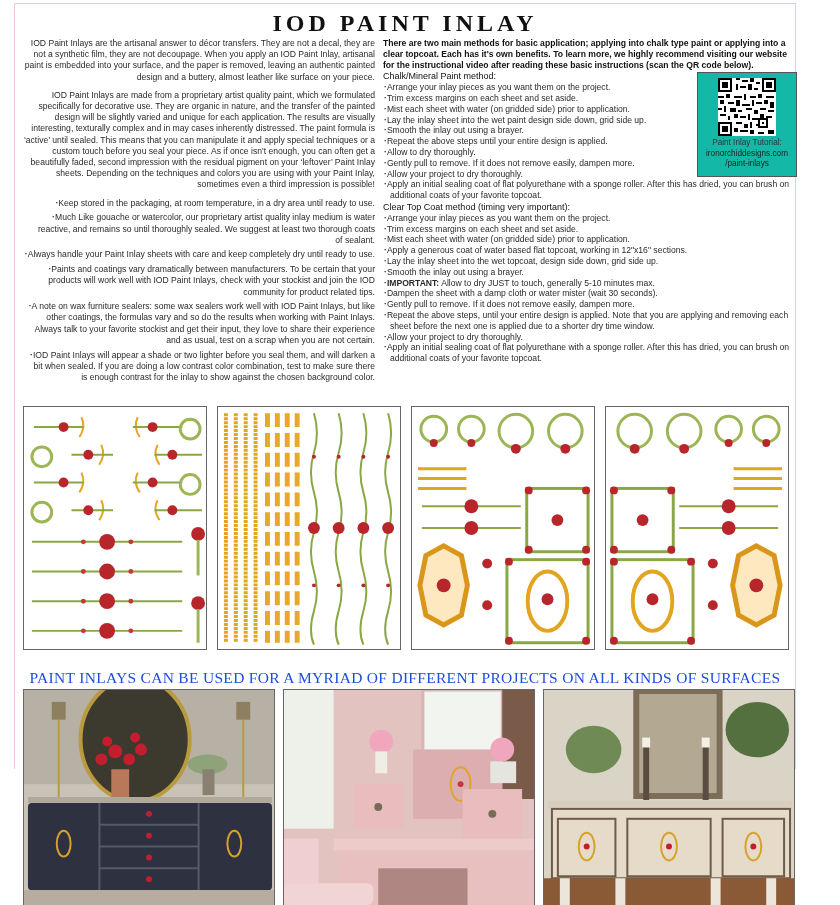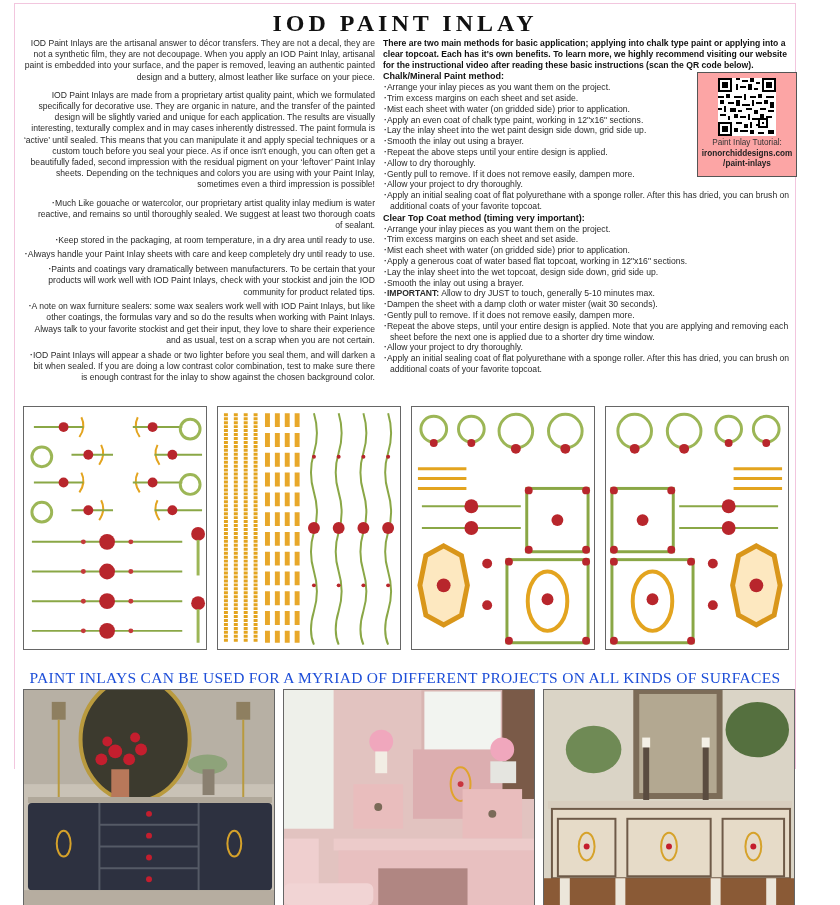--- a/index.html
+++ b/index.html
@@ -15,33 +15,33 @@
     letter-spacing: 4px; color: #111;
   }
   .col-left { position: absolute; left: 8px; top: 34px; width: 352px; font-size: 8.6px; line-height: 11.2px; color: #2a2a2a; text-align: right; }
   .col-left p { margin-bottom: 7px; }
   .notes-h { font-weight: bold; font-size: 9px; margin-bottom: 2px; }
   .notes li { list-style: none; padding-left: 7px; text-indent: -6px; margin-bottom: 3.5px; }
   .notes li::before { content: "\00B7 "; font-weight: bold; }
 
   .col-right { position: absolute; left: 368px; top: 34px; width: 410px; font-size: 8.6px; line-height: 10.8px; color: #2a2a2a; }
   .intro { font-weight: bold; color: #111; }
-  .method-h { font-weight: bold; font-size: 9px; color: #111; margin-top: 1px; }
+  .method-h { font-weight: normal; font-size: 9px; color: #111; margin-top: 1px; }
   .steps li { list-style: none; padding-left: 7px; text-indent: -6px; }
   .steps li::before { content: "\00B7 "; font-weight: bold; }
   .steps.chalk { width: 300px; }
   .imp { font-weight: bold; }
 
   .qr-box {
     position: absolute; left: 696px; top: 71px; width: 100px; height: 105px;
-    border: 1px solid #555; background: #fca5a5; text-align: center;
+    border: 1px solid #555; background: #14b8a6; text-align: center;
     font-size: 8.2px; line-height: 10.5px; color: #333;
   }
   .qr { width: 58px; height: 58px; margin: 5px auto 2px; display: block; }
-  .qr-url { font-weight: bold; color: #222; }
+  .qr-url { font-weight: normal; color: #222; }
 
   .sheets { position: absolute; left: 10px; top: 405px; width: 770px; height: 245px; }
   .sheet { position: absolute; top: 0; width: 184px; height: 244px; border: 1.5px solid #666; background: #fff; overflow: hidden; }
   .sheet svg { width: 100%; height: 100%; display: block; }
 
   .banner {
     position: absolute; left: 0; right: 0; top: 665px; text-align: center;
     font-family: "Liberation Serif", serif; font-size: 15.5px; letter-spacing: 0.3px; color: #1d4ed8;
   }
   .photos { position: absolute; left: 8px; top: 685px; width: 772px; height: 217px; }
@@ -52,38 +52,37 @@
 <body>
 
 <div class="page">
 
   <h1 class="title">IOD PAINT INLAY</h1>
 
   <div class="col-left">
     <p>IOD Paint Inlays are the artisanal answer to décor transfers. They are not a decal, they are not a synthetic film, they are not decoupage. When you apply an IOD Paint Inlay, artisanal paint is embedded into your surface, and the paper is removed, leaving an authentic painted design and a buttery, almost leather like surface on your piece.</p>
     <p>IOD Paint Inlays are made from a proprietary artist quality paint, which we formulated specifically for decorative use. They are organic in nature, and the transfer of the painted design will be slightly varied and unique for each application. The results are visually interesting, texturally complex and in may cases inherently distressed. The paint formula is ‘active’ until sealed. This means that you can manipulate it and apply special techniques or a custom touch before you seal your piece. As if once isn't enough, you can often get a beautifully faded, second impression with the residual pigment on your ‘leftover’ Paint Inlay sheets. Depending on the techniques and colors you are using with your Paint Inlay, sometimes even a third impression is possible!</p>
     <ul class="notes">
+      <li>Keep stored in the packaging, at room temperature, in a dry area until ready to use.</li>
       <li>Much Like gouache or watercolor, our proprietary artist quality inlay medium is water reactive, and remains so until thoroughly sealed. We suggest at least two thorough coats of sealant.</li>
-      <li>Keep stored in the packaging, at room temperature, in a dry area until ready to use.</li>
       <li>Always handle your Paint Inlay sheets with care and keep completely dry until ready to use.</li>
       <li>Paints and coatings vary dramatically between manufacturers. To be certain that your products will work well with IOD Paint Inlays, check with your stockist and join the IOD community for product related tips.</li>
       <li>A note on wax furniture sealers: some wax sealers work well with IOD Paint Inlays, but like other coatings, the formulas vary and so do the results when working with Paint Inlays. Always talk to your favorite stockist and get their input, they love to share their experience and as usual, test on a scrap when you are not certain.</li>
       <li>IOD Paint Inlays will appear a shade or two lighter before you seal them, and will darken a bit when sealed. If you are doing a low contrast color combination, test to make sure there is enough contrast for the inlay to show against the chosen background color.</li>
     </ul>
   </div>
 
   <div class="col-right">
     <p class="intro">There are two main methods for basic application; applying into chalk type paint or applying into a clear topcoat. Each has it's own benefits. To learn more, we highly recommend visiting our website for the instructional video after reading these basic instructions (scan the QR code below).</p>
 
     <div class="method-h">Chalk/Mineral Paint method:</div>
     <ul class="steps chalk">
       <li>Arrange your inlay pieces as you want them on the project.</li>
       <li>Trim excess margins on each sheet and set aside.</li>
       <li>Mist each sheet with water (on gridded side) prior to application.</li>
-      <li>Apply an even coat of chalk type paint, working in 12"x16" sections.</li>
       <li>Lay the inlay sheet into the wet paint design side down, grid side up.</li>
       <li>Smooth the inlay out using a brayer.</li>
       <li>Repeat the above steps until your entire design is applied.</li>
       <li>Allow to dry thoroughly.</li>
       <li>Gently pull to remove. If it does not remove easily, dampen more.</li>
       <li>Allow your project to dry thoroughly.</li>
       <li style="width:410px">Apply an initial sealing coat of flat polyurethane with a sponge roller. After this has dried, you can brush on additional coats of your favorite topcoat.</li>
     </ul>
 
     <div class="method-h">Clear Top Coat method (timing very important):</div>

